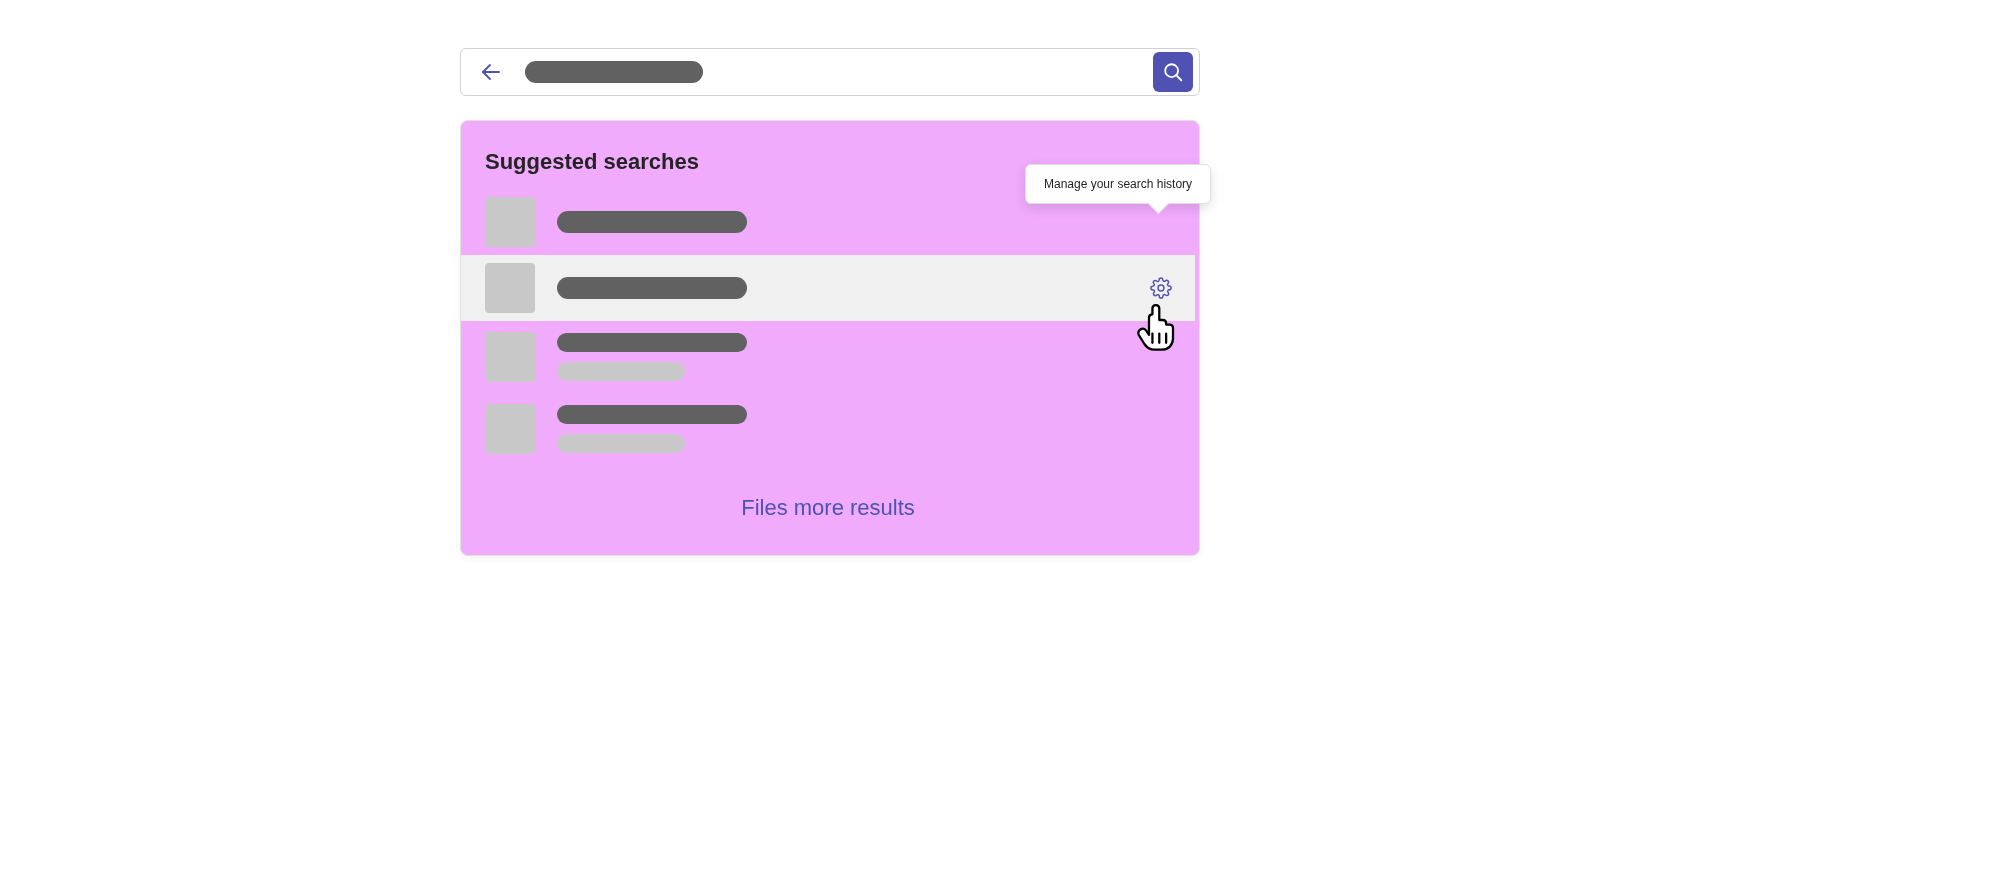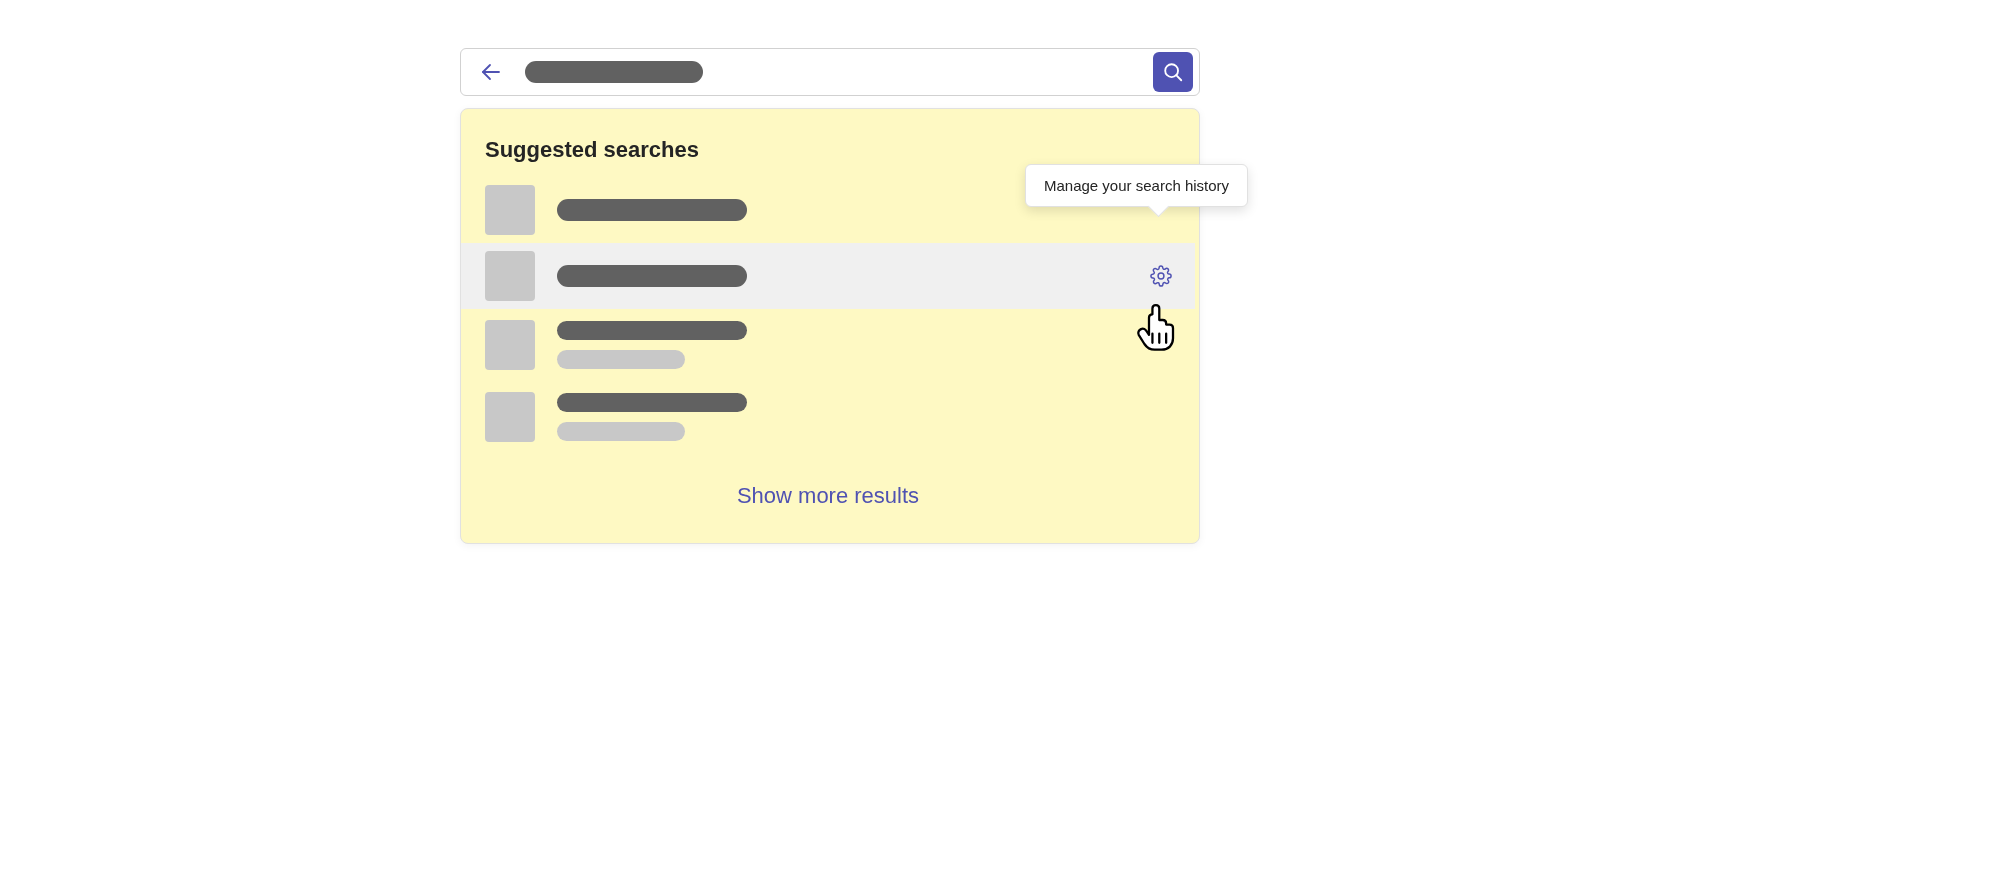--- a/index.html
+++ b/index.html
@@ -56,24 +56,24 @@
       background: #4f52b2;
       border-radius: 6px;
       display: flex;
       align-items: center;
       justify-content: center;
       cursor: pointer;
       color: #fff;
       flex-shrink: 0;
     }
     .dropdown {
-      margin-top: 12px;
+      margin-top: 24px;
       border: 1px solid #e1e1e1;
       border-radius: 8px;
-      background: #fef9c3;
+      background: #f0abfc;
       padding: 20px 4px 28px 0;
       box-shadow: 0 2px 8px rgba(0,0,0,0.05);
     }
     .section-title {
       font-size: 22px;
       font-weight: 600;
       color: #242424;
       padding: 8px 24px 14px 24px;
     }
     .suggestion-item {
@@ -150,21 +150,21 @@
     }
     .tooltip {
       position: absolute;
       left: 565px;
       top: 116px;
       background: #fff;
       border: 1px solid #e1e1e1;
       border-radius: 6px;
       box-shadow: 0 4px 12px rgba(0,0,0,0.12);
       padding: 12px 18px;
-      font-size: 15px;
+      font-size: 12px;
       color: #242424;
       white-space: nowrap;
     }
     .tooltip::after {
       content: '';
       position: absolute;
       bottom: -8px;
       left: 125px;
       width: 14px;
       height: 14px;
@@ -239,21 +239,21 @@
 
     <div class="file-item">
       <div class="item-icon"></div>
       <div class="item-text-block">
         <div class="file-primary"></div>
         <div class="file-secondary"></div>
       </div>
     </div>
 
     <div class="show-more">
-      <span class="show-more-link">Show more results</span>
+      <span class="show-more-link">Files more results</span>
     </div>
 
   </div>
 
   <div class="tooltip">
     <span>Manage your search history</span>
   </div>
 
   <svg class="cursor-hand" viewBox="0 0 36 42" fill="#ffffff" stroke="#000000" stroke-width="2" stroke-linejoin="round">
     <path d="M 14 4 C 14 2 15.5 1 17 1 C 18.5 1 20 2 20 4 L 20 14 L 23 14 C 24.5 14 26 15 26 17 L 26 18 L 29 18 C 30.5 18 32 19 32 21 L 32 30 C 32 36 28 40 22 40 L 16 40 C 12 40 9 38 7 35 L 2 27 C 1 25 2 23 4 22 C 6 21 8 22 9 24 L 11 27 L 11 12 C 11 10 12.5 9 14 9 Z"></path>

